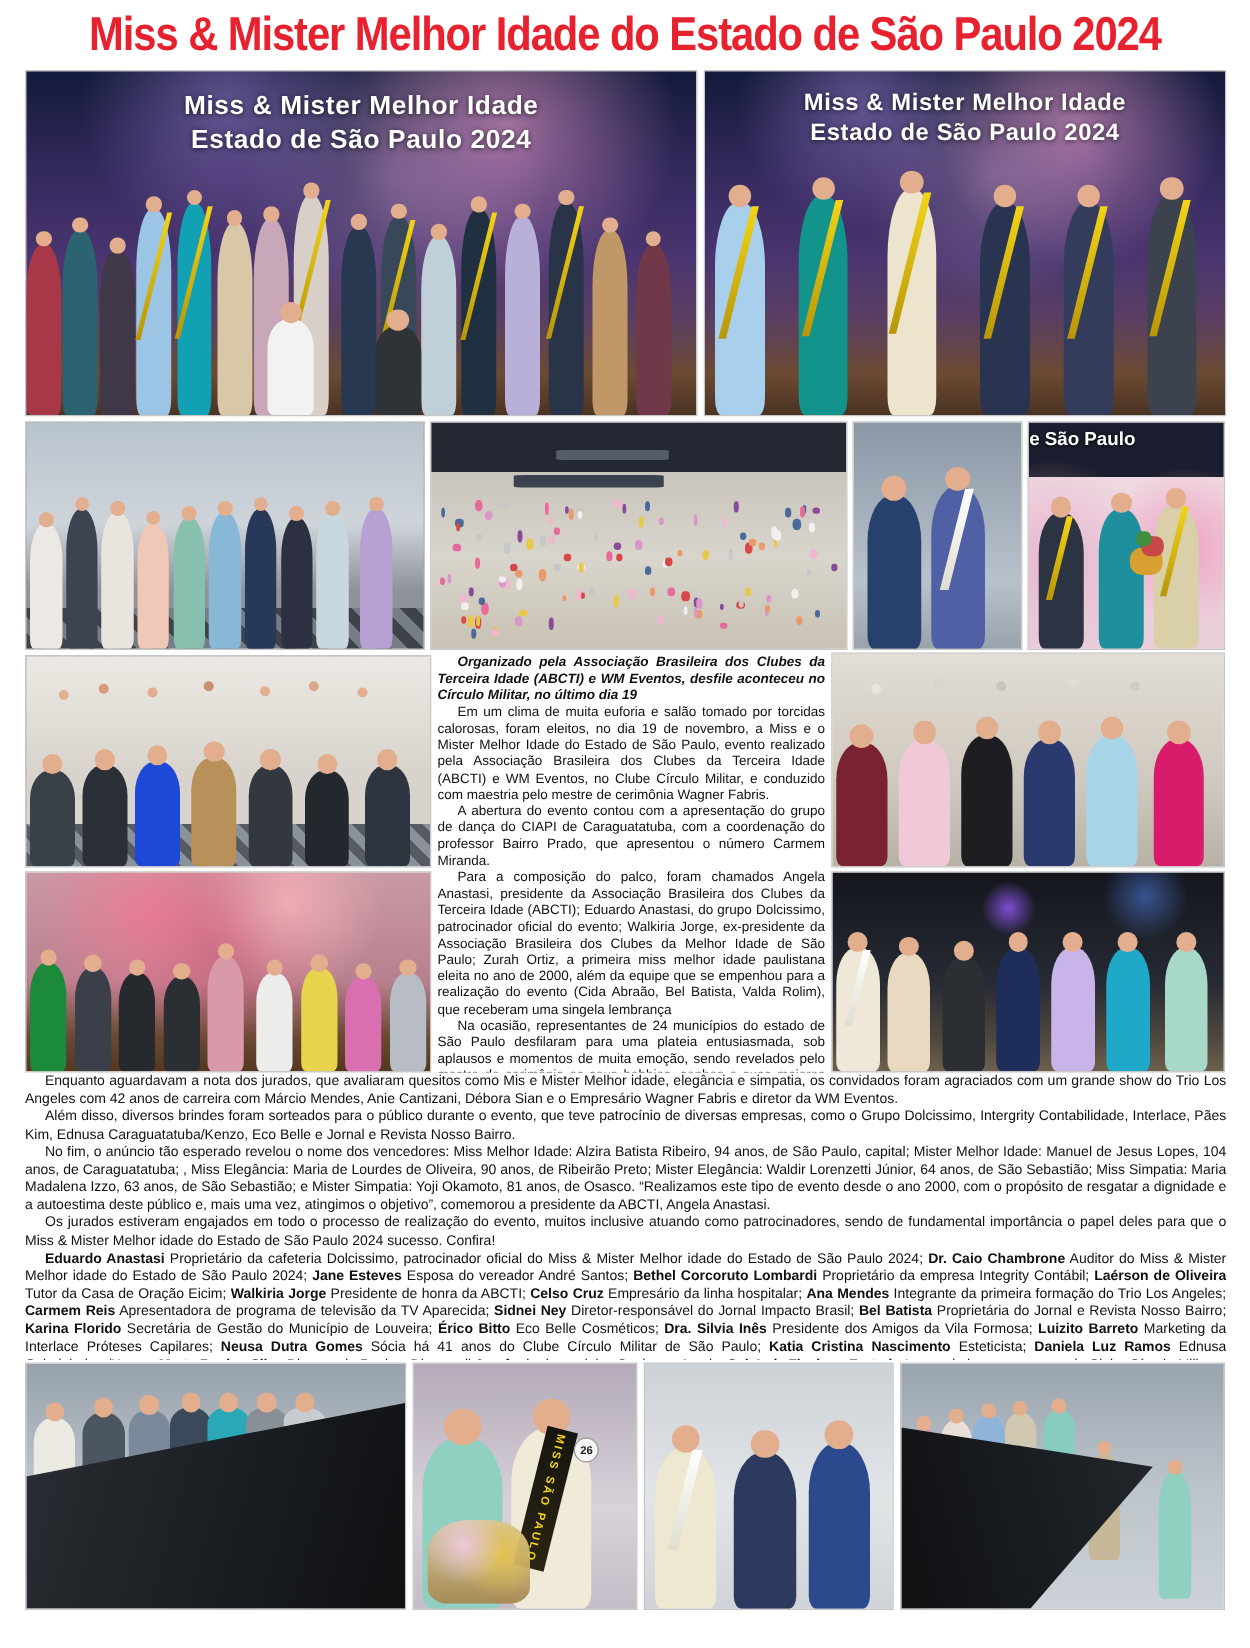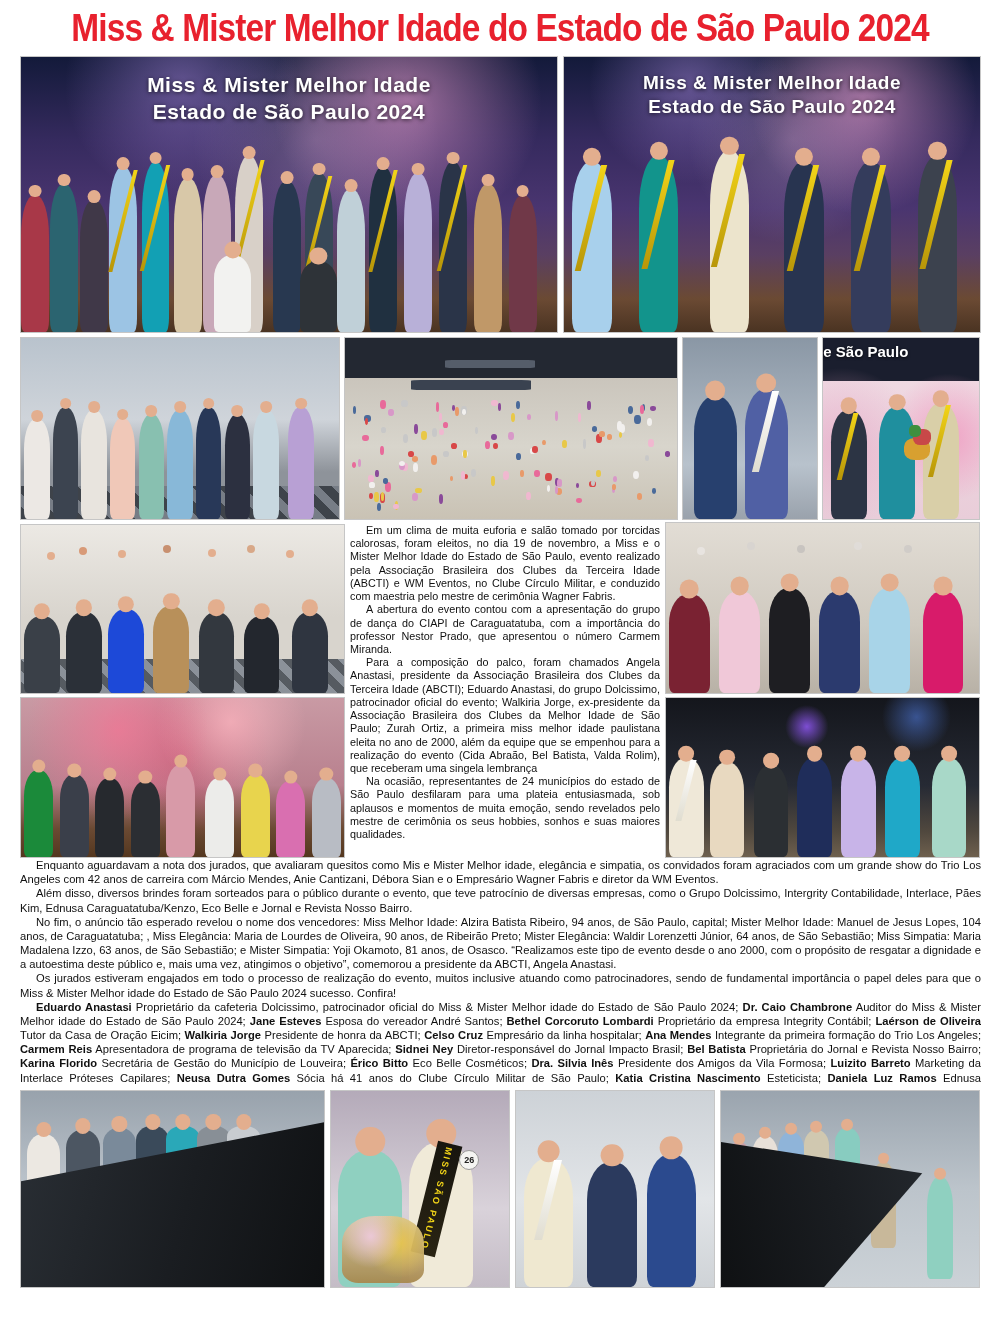--- a/index.html
+++ b/index.html
@@ -446,23 +446,24 @@
       </i>
       <i class="p" style="left: 70%; bottom: 0%; height: 62%; width: 11%; background: rgb(31, 168, 200);">
         <b style="background: rgb(227, 174, 142);"></b>
       </i>
       <i class="p" style="left: 85%; bottom: 0%; height: 62%; width: 11%; background: rgb(168, 216, 200);">
         <b style="background: rgb(227, 174, 142);"></b>
       </i>
     </div>
 
   <div class="center-col">
+    <p class="article-headline">Organizado pela Associação Brasileira dos Clubes da Terceira Idade (ABCTI) e WM Eventos, desfile aconteceu no Círculo Militar, no último dia 19</p>
     <div id="center-paragraphs">
         <p>Em um clima de muita euforia e salão tomado por torcidas calorosas, foram eleitos, no dia 19 de novembro, a Miss e o Mister Melhor Idade do Estado de São Paulo, evento realizado pela Associação Brasileira dos Clubes da Terceira Idade (ABCTI) e WM Eventos, no Clube Círculo Militar, e conduzido com maestria pelo mestre de cerimônia Wagner Fabris.</p>
-        <p>A abertura do evento contou com a apresentação do grupo de dança do CIAPI de Caraguatatuba, com a importância do professor Nestor Prado, que apresentou o número Carmem Miranda.</p>
+        <p>A abertura do evento contou com a apresentação do grupo de dança do CIAPI de Caraguatatuba, com a coordenação do professor Bairro Prado, que apresentou o número Carmem Miranda.</p>
         <p>Para a composição do palco, foram chamados Angela Anastasi, presidente da Associação Brasileira dos Clubes da Terceira Idade (ABCTI); Eduardo Anastasi, do grupo Dolcissimo, patrocinador oficial do evento; Walkiria Jorge, ex-presidente da Associação Brasileira dos Clubes da Melhor Idade de São Paulo; Zurah Ortiz, a primeira miss melhor idade paulistana eleita no ano de 2000, além da equipe que se empenhou para a realização do evento (Cida Abraão, Bel Batista, Valda Rolim), que receberam uma singela lembrança</p>
         <p>Na ocasião, representantes de 24 municípios do estado de São Paulo desfilaram para uma plateia entusiasmada, sob aplausos e momentos de muita emoção, sendo revelados pelo mestre de cerimônia os seus hobbies, sonhos e suas maiores qualidades.</p>
       </div>
   </div>
 
   <div class="bottom-text" id="bottom-text">
       <p>Enquanto aguardavam a nota dos jurados, que avaliaram quesitos como Mis e Mister Melhor idade, elegância e simpatia, os convidados foram agraciados com um grande show do Trio Los Angeles com 42 anos de carreira com Márcio Mendes, Anie Cantizani, Débora Sian e o Empresário Wagner Fabris e diretor da WM Eventos.</p>
       <p>Além disso, diversos brindes foram sorteados para o público durante o evento, que teve patrocínio de diversas empresas, como o Grupo Dolcissimo, Intergrity Contabilidade, Interlace, Pães Kim, Ednusa Caraguatatuba/Kenzo, Eco Belle e Jornal e Revista Nosso Bairro.</p>
       <p>No fim,  o anúncio tão esperado revelou o nome dos vencedores: Miss Melhor Idade: Alzira Batista Ribeiro, 94 anos, de São Paulo, capital; Mister Melhor Idade: Manuel de Jesus Lopes, 104 anos, de Caraguatatuba; , Miss Elegância: Maria de Lourdes de Oliveira, 90 anos, de Ribeirão Preto; Mister Elegância: Waldir Lorenzetti Júnior, 64 anos, de São Sebastião; Miss Simpatia: Maria Madalena Izzo, 63 anos, de São Sebastião; e Mister Simpatia: Yoji Okamoto, 81 anos, de Osasco. “Realizamos este tipo de evento desde o ano 2000, com o propósito de resgatar a dignidade e a autoestima deste público e, mais uma vez, atingimos o objetivo”, comemorou a presidente da ABCTI, Angela Anastasi.</p>
       <p>Os jurados estiveram engajados em todo o processo de realização do evento, muitos inclusive atuando como patrocinadores, sendo de fundamental importância o papel  deles para que o Miss &amp; Mister Melhor idade do Estado de São Paulo 2024 sucesso. Confira!</p>

